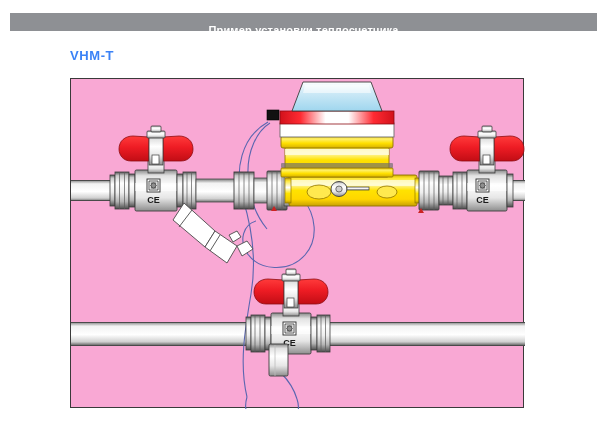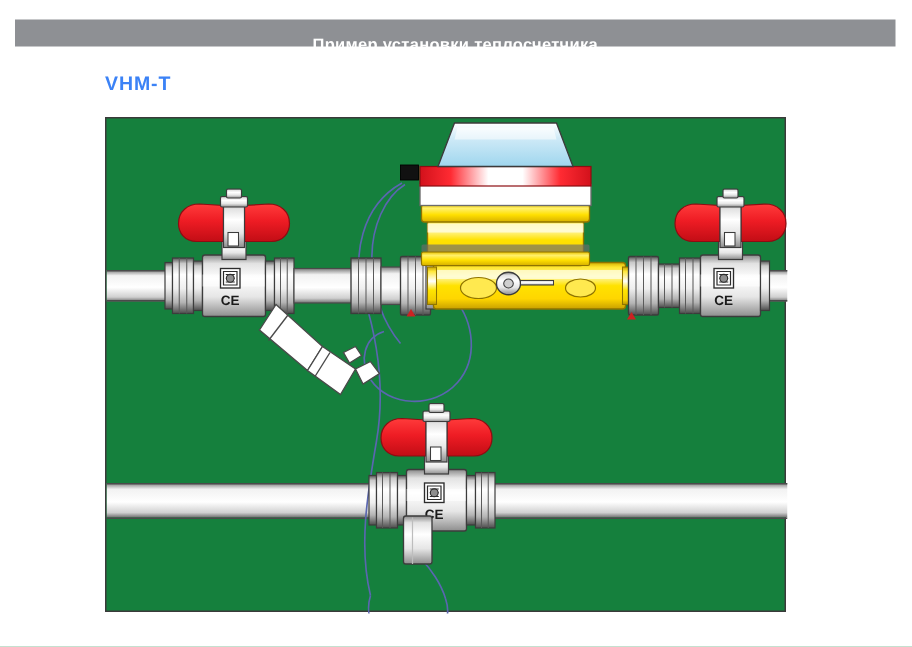--- a/index.html
+++ b/index.html
@@ -15,21 +15,21 @@
   }
 
   #model-label{
     position:absolute;left:70px;top:48px;
     color:#3b82f6;font-weight:bold;font-size:13px;letter-spacing:.6px;
     font-family:"Liberation Sans",sans-serif;
   }
 
   #diagram-box{
     position:absolute;left:70px;top:78px;width:454px;height:330px;
-    border:1px solid #3a3a3a;background:#15803d;box-sizing:border-box;
+    border:1px solid #3a3a3a;background:#f9a8d4;box-sizing:border-box;
   }
   #diagram-svg{position:absolute;left:0;top:0;width:454px;height:330px;display:block;}
 </style>
 </head>
 <body>
 
 <div id="title-bar">
   <span class="t">Пример установки теплосчетчика</span>
 </div>
 

